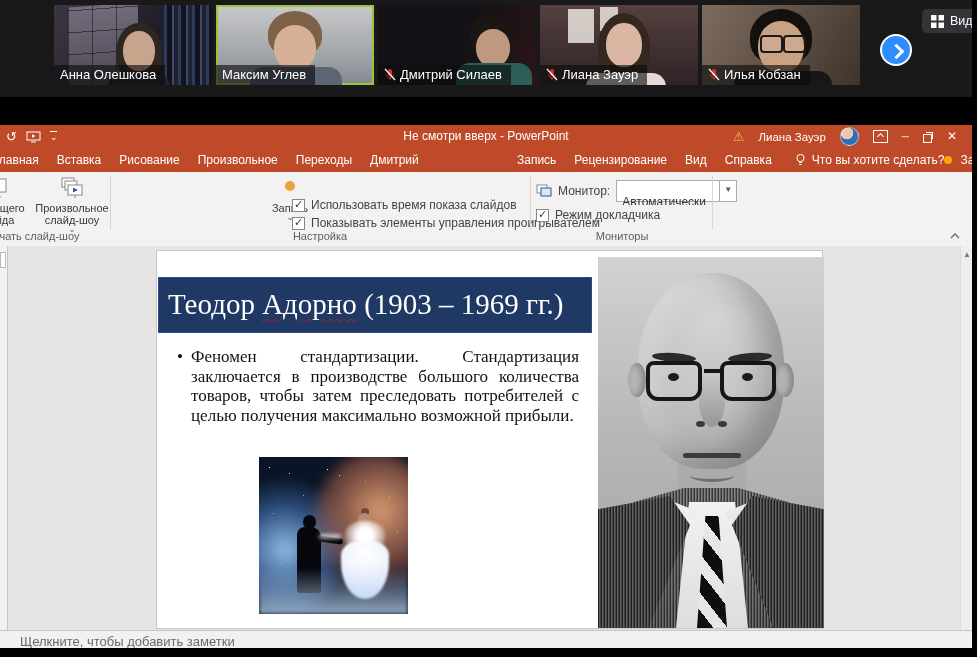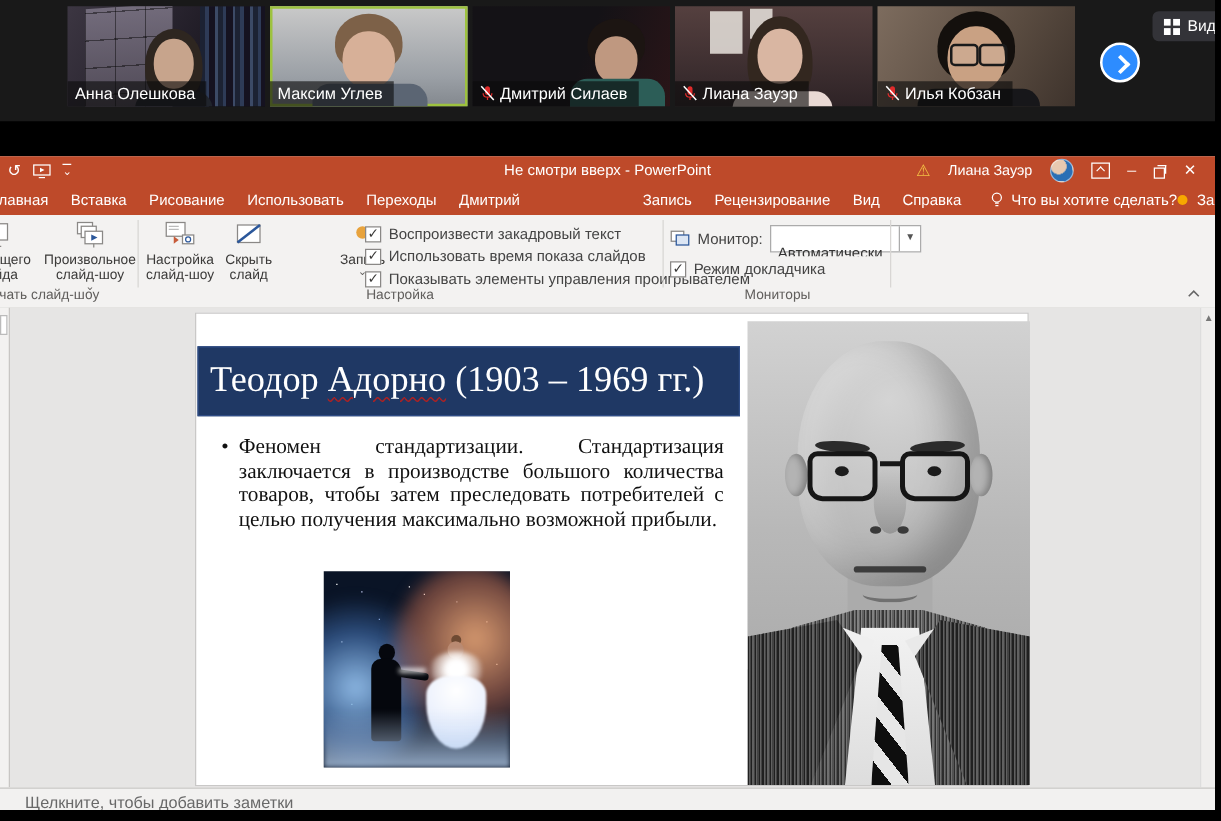--- a/index.html
+++ b/index.html
@@ -263,21 +263,21 @@
         <span class="winbtn wb-restore"></span>
         <span class="winbtn wb-close"></span>
       </div>
     </div>
 
     <div class="tabs-row">
       <div class="tabs">
         <span class="tab">Главная</span>
         <span class="tab">Вставка</span>
         <span class="tab">Рисование</span>
-        <span class="tab">Использовать</span>
+        <span class="tab">Произвольное</span>
         <span class="tab">Переходы</span>
         <span class="tab">Дмитрий</span>
         <span class="tab active">Слайд-шоу</span>
         <span class="tab">Запись</span>
         <span class="tab">Рецензирование</span>
         <span class="tab">Вид</span>
         <span class="tab">Справка</span>
       </div>
       <div class="tellme">
         <svg width="11" height="14" viewBox="0 0 11 14">
@@ -314,55 +314,29 @@
               <rect x="6" y="6" width="12" height="9" fill="#fff" stroke="#8a8886"></rect>
               <rect x="9" y="10" width="14" height="10" fill="#fff" stroke="#8a8886"></rect>
               <path d="M14 12.5 L19 15 L14 17.5 Z" fill="#2B579A"></path>
               <line x1="16" y1="20" x2="16" y2="23" stroke="#8a8886"></line>
             </svg>
         </span>
         <span class="blabel">Произвольное слайд-шоу</span>
       </div>
       <div class="rsep" style="left:110px;"></div>
 
-      <div class="bigbtn" style="left:114px;width:60px;">
-        <span class="bicon">
-          <svg width="26" height="26" viewBox="0 0 26 26">
-              <rect x="2" y="3" width="15" height="11" fill="#fff" stroke="#8a8886"></rect>
-              <line x1="4" y1="6" x2="12" y2="6" stroke="#bbb"></line>
-              <line x1="4" y1="8.5" x2="12" y2="8.5" stroke="#bbb"></line>
-              <path d="M8 14 L12 17 L8 20 Z" fill="#C75B39"></path>
-              <rect x="15" y="13" width="9" height="7" fill="#fff" stroke="#8a8886"></rect>
-              <circle cx="19.5" cy="16.5" r="2" fill="none" stroke="#2B579A"></circle>
-            </svg>
-        </span>
-        <span class="blabel">Настройка слайд-шоу</span>
-      </div>
-      <div class="bigbtn" style="left:176px;width:46px;">
-        <span class="bicon">
-          <svg width="26" height="26" viewBox="0 0 26 26">
-              <rect x="4" y="5" width="18" height="14" fill="#fff" stroke="#8a8886"></rect>
-              <line x1="4" y1="19" x2="22" y2="5" stroke="#2B579A" stroke-width="2"></line>
-            </svg>
-        </span>
-        <span class="blabel">Скрыть слайд</span>
-      </div>
       <div class="bigbtn drop" style="left:270px;width:40px;">
         <span class="bicon">
           <svg width="26" height="26" viewBox="0 0 26 26">
               <circle cx="13" cy="11" r="5" fill="#E8A33D"></circle>
             </svg>
         </span>
         <span class="blabel">Запись</span>
       </div>
 
-      <div class="chk-row" style="left:292px;top:8px;">
-        <span class="cbox checked"></span>
-        <span>Воспроизвести закадровый текст</span>
-      </div>
       <div class="chk-row" style="left:292px;top:26px;text-align:center;">
         <span class="cbox checked"></span>
         <span>Использовать время показа слайдов</span>
       </div>
       <div class="chk-row" style="left:292px;top:44px;">
         <span class="cbox checked"></span>
         <span>Показывать элементы управления проигрывателем</span>
       </div>
       <div class="rsep" style="left:530px;"></div>
 

